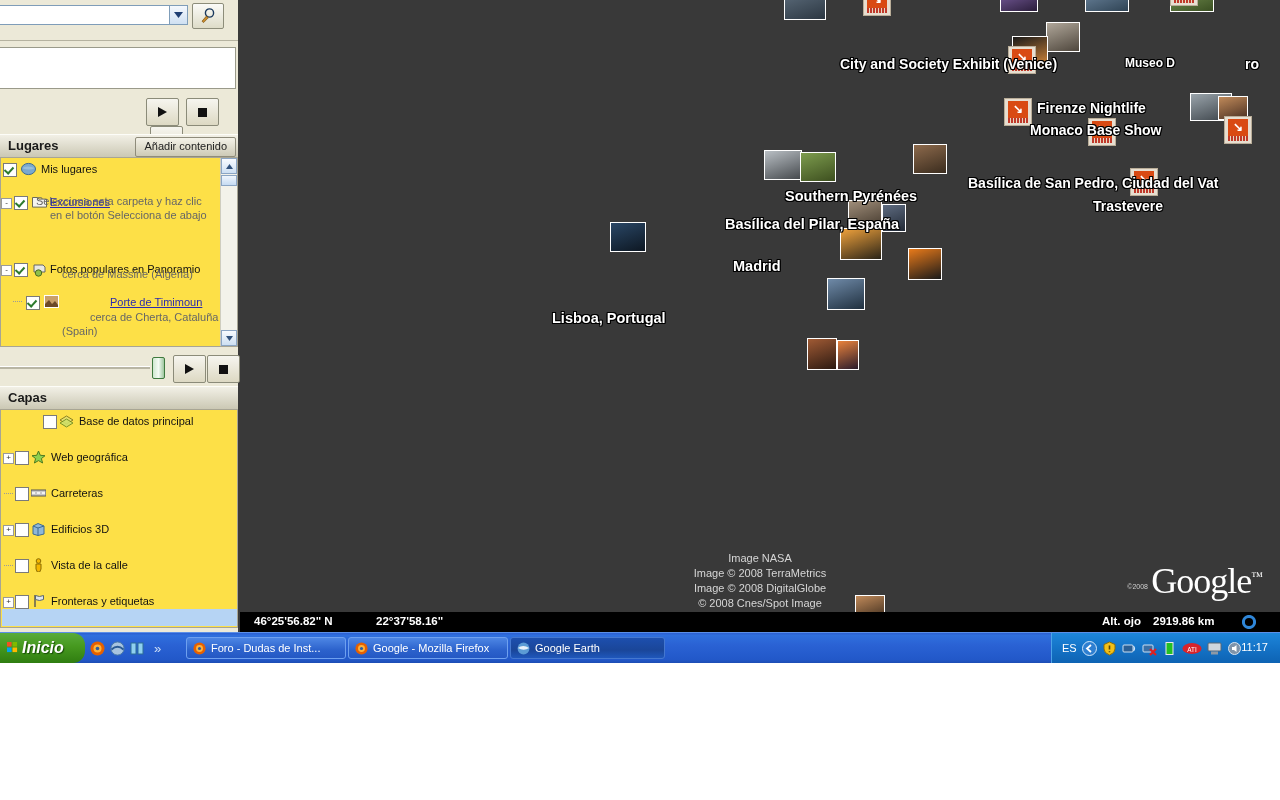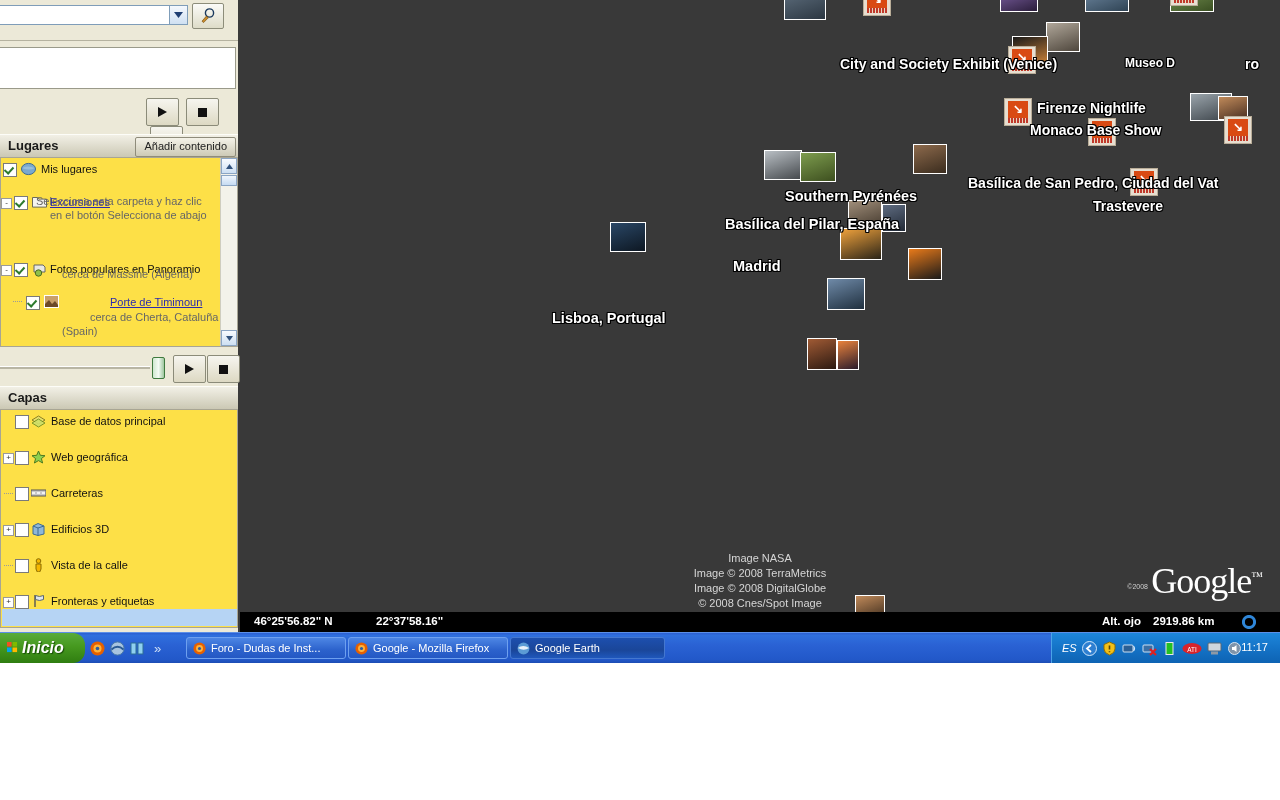--- a/index.html
+++ b/index.html
@@ -126,21 +126,21 @@
   #qlaunch{position:absolute;left:90px;top:4px;height:22px;display:flex;align-items:center;gap:5px;}
   .qicon{width:15px;height:15px;display:block;}
   .tbtn-task{position:absolute;top:4px;height:22px;
              background:linear-gradient(#4d86e4,#2c62cc 60%,#2458c4);
              border:1px solid #6ea0ef;border-radius:3px;display:flex;align-items:center;
              padding:0 6px;box-sizing:border-box;}
   .tbtn-task .t{color:#fff;font-size:11px;margin-left:5px;white-space:nowrap;overflow:hidden;}
   #tray{position:absolute;right:0;top:0;width:228px;height:30px;
          background:linear-gradient(#1d86da,#1473c7 50%,#0e63b3);
          border-left:1px solid #4ba3e8;display:flex;align-items:center;}
-  #tray .tl{color:#fff;font-size:11px;margin-left:10px;font-style:italic;}
+  #tray .tl{color:#fff;font-size:11px;margin-left:10px;}
   #clock{position:absolute;right:12px;top:8px;color:#fff;font-size:11px;}
   .tray-ic{width:15px;height:15px;margin-left:5px;display:block;}
 </style>
 </head>
 <body>
 
 <div id="screen">
 
   <div id="ge-app">
 
@@ -273,21 +273,21 @@
             </svg>
         </span>
       </div>
 
       <div class="sec-head" style="top:386px;text-align:right;">
         <div class="sec-title">Capas</div>
       </div>
 
       <div class="tree-panel" style="top:409px;height:219px;">
         <div id="layers-rows">
-            <div class="tnode" style="top: 2px; height: 18px;">
+            <div class="tnode" style="top: 2px; height: 18px; margin-left: 28px;">
               <span class="cbx" style="left:14px;top:3px;"></span>
               <span class="ticon" style="left:30px;top:2px;"><svg width="15" height="14" viewBox="0 0 15 14">
                   <path d="M1 6 L7.5 2 L14 6 L7.5 10Z" fill="#e8e06a" stroke="#8a7f22"></path>
                   <path d="M1 9 L7.5 5 L14 9 L7.5 13Z" fill="#cfe06a" stroke="#6f8a22" opacity=".9"></path>
                 </svg></span>
               <span class="tlabel" style="left:50px;top:1px;">Base de datos principal</span>
             </div>
             <div class="tnode" style="top: 20px; height: 18px;">
               <span class="exp" style="left:2px;top:5px;">+</span>
               <span class="cbx" style="left:14px;top:3px;"></span>

